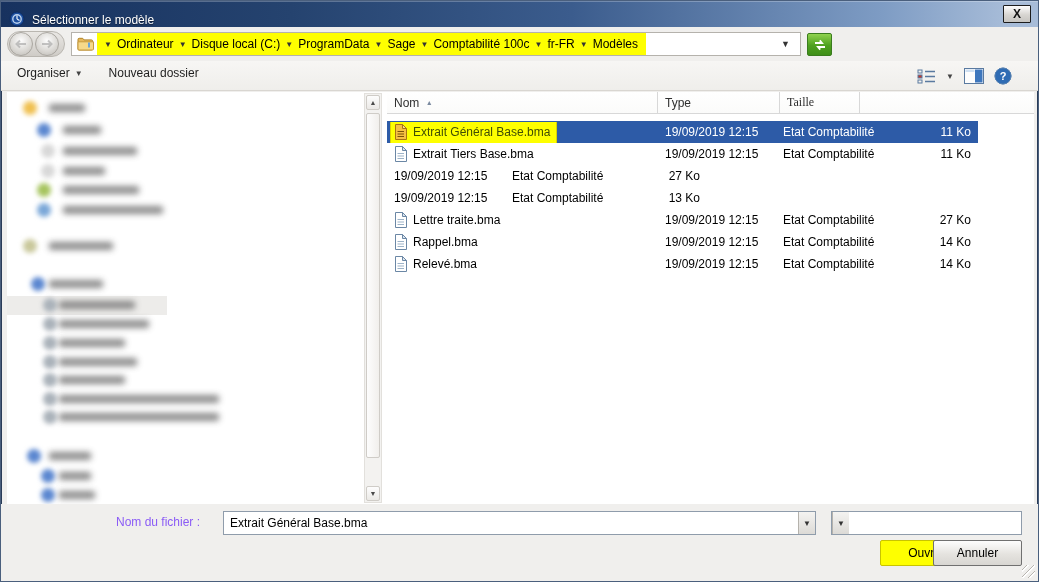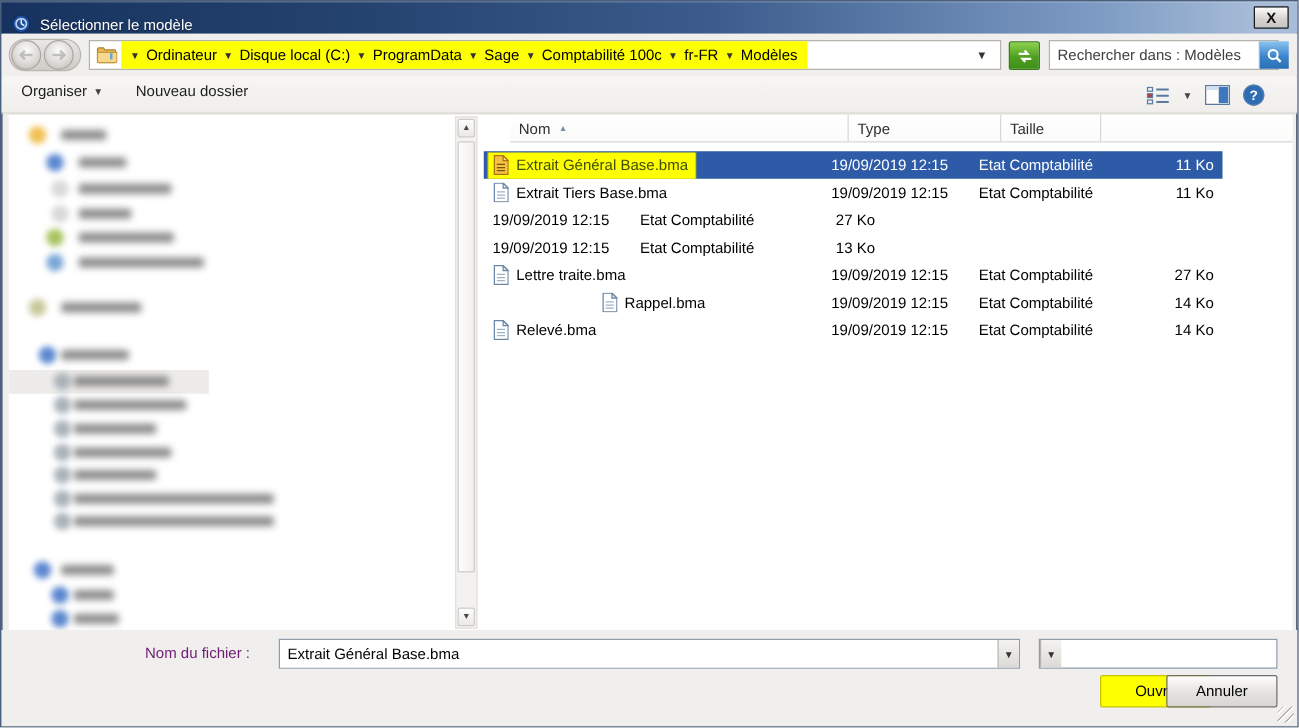--- a/index.html
+++ b/index.html
@@ -71,36 +71,36 @@
   .sb-hl { position:absolute; background:#edecea; }
   .sb-ic { position:absolute; border-radius:50%; filter:blur(2.5px); }
   .sb-bar { position:absolute; height:8px; border-radius:2px; background:#707070; filter:blur(3px); opacity:.8; }
   .vscroll { position:absolute; left:357px; top:1px; width:18px; height:410px; background:#f3f2f0; border:1px solid #e2e0dc; }
   .vs-btn { position:absolute; left:1px; width:14px; height:15px; background:linear-gradient(#fdfdfd,#ebe9e6);
     border:1px solid #cfccc7; border-radius:2px; display:flex; align-items:center; justify-content:center;
     font-size:7px; color:#4a4a4a; cursor:pointer; }
   .vs-thumb { position:absolute; left:1px; width:14px; background:linear-gradient(90deg,#fdfdfd,#f1efec);
     border:1px solid #cfccc7; border-radius:2px; cursor:grab; }
   .listpane { position:absolute; left:380px; top:0; right:0; height:414px; }
-  .list-header { display:flex; height:22px; border-bottom:1px solid #d8d8d8; background:linear-gradient(#ffffff,#fbfbfa);margin-left:21px; }
+  .list-header { display:flex; height:22px; border-bottom:1px solid #d8d8d8; background:linear-gradient(#ffffff,#fbfbfa); }
   .hcell { flex:none; display:flex; align-items:center; padding:0 7px; border-right:1px solid #d8d8d8;
     color:#2f2f2f; cursor:pointer; }
   .hcell.last { flex:1; border-right:none; }
   .sort-glyph { font-size:8px; color:#7a8aa0; margin-left:8px; }
   .list-body { margin-top:7px; }
   .row { display:flex; align-items:center; height:22px; width:591px; cursor:pointer; }
   .row.selected { background:#2d5ba7; color:#fff; }
   .cell { flex:none; padding:0 7px; white-space:nowrap; overflow:hidden; }
   .c-name { display:flex; align-items:center; gap:6px; }
   .c-size { text-align:right; }
   .annotate { background:#feff00; color:#3f4d05; padding:2px 6px 3px 3px; margin-left:-3px;
     box-shadow:0 0 0 1px #d8d200; display:flex; align-items:center; gap:6px; }
   
   .footer { position:absolute; bottom:0; left:0; right:0; height:77px; background:#f0efed; }
-  .fn-label { position:absolute; left:115px; top:11px; color:#701a75; }
+  .fn-label { position:absolute; left:115px; top:11px; color:#8b5cf6; }
   .combo { position:absolute; height:24px; background:#fff; border:1px solid #8f9cab; display:flex; align-items:stretch; }
   .combo input { flex:1; border:none; outline:none; padding:0 6px; font:12px "Liberation Sans", sans-serif; color:#000; }
   .combo .drop { flex:none; width:17px; background:linear-gradient(#f4f3f1,#dcdad6);
     border-left:1px solid #b5b2ac; display:flex; align-items:center; justify-content:center;
     font-size:8px; color:#333; cursor:pointer; }
   .combo-file { left:222px; top:7px; width:593px; }
   .combo-type { left:830px; top:7px; width:191px; }
   .combo-type .sel-text { flex:1; display:flex; align-items:center; padding:0 6px; color:#000; cursor:pointer; }
   .btn { position:absolute; top:36px; width:89px; height:26px; border-radius:2px;
     display:flex; align-items:center; justify-content:center; cursor:pointer; font-size:12px; color:#000; }
@@ -175,29 +175,20 @@
             <span class="lbl">Modèles</span>
           </span>
         </div>
       <div class="addr-spacer"></div>
       <div class="addr-drop">▼</div>
     </div>
     <div class="refresh-btn">
       <svg width="14" height="12" viewBox="0 0 14 12">
         <path d="M2 4 h7 l-2.2-2.6 M12 8 h-7 l2.2 2.6" stroke="#fff" stroke-width="1.8" fill="none"></path>
       </svg>
-    </div>
-    <div class="searchbox">
-      <input type="text" placeholder="Rechercher dans : Modèles" style="">
-      <div class="search-go">
-        <svg width="13" height="13" viewBox="0 0 13 13">
-          <circle cx="5.5" cy="5.5" r="3.6" fill="none" stroke="#fff" stroke-width="1.6"></circle>
-          <path d="M8.3 8.3 L11.5 11.5" stroke="#fff" stroke-width="1.8"></path>
-        </svg>
-      </div>
     </div>
   </div>
 
   <div class="cmdbar">
     <div class="tb-btn">
       <span>Organiser</span>
       <span class="caret">▼</span>
     </div>
     <div class="tb-btn">
       <span>Nouveau dossier</span>
@@ -282,21 +273,21 @@
 
     <div class="listpane">
       <div class="list-header">
           <div class="hcell" style="width: 271px;">
             <span>Nom</span>
             <span class="sort-glyph">▴</span>
           </div>
           <div class="hcell" style="width: 122px;">
             <span>Type</span>
           </div>
-          <div class="hcell" style="width: 80px;">
+          <div class="hcell" style="width: 80px; font-family: Liberation Serif, serif;">
             <span>Taille</span>
           </div>
           <div class="hcell last"></div>
         </div>
       <div class="list-body">
           <div class="row selected">
             <div class="cell c-name" style="width: 271px;">
               <span class="annotate">
                 <svg width="13" height="16" viewBox="0 0 13 16">
     <path d="M1.5 .5 H8.5 L12.5 4.5 V15.5 H1.5 Z" fill="#f6c044" stroke="#a87414"></path>
@@ -344,21 +335,21 @@
     <path d="M3.5 7.5 H10 M3.5 10 H10 M3.5 12.5 H10" stroke="#9db3c8" stroke-width="1"></path>
   </svg>
                 <span>Lettre traite.bma</span>
               </span>
             </div>
             <div class="cell" style="width: 118px;">19/09/2019 12:15</div>
             <div class="cell" style="width: 122px;">Etat Comptabilité</div>
             <div class="cell c-size" style="width: 80px;">27 Ko</div>
           </div>
           <div class="row">
-            <div class="cell c-name" style="width: 271px; justify-content: center;">
+            <div class="cell c-name" style="width: 271px;">
               <span class="c-name">
                 <svg width="13" height="16" viewBox="0 0 13 16">
     <path d="M1.5 .5 H8.5 L12.5 4.5 V15.5 H1.5 Z" fill="#ffffff" stroke="#6b87a5"></path>
     <path d="M8.5 .5 V4.5 H12.5 Z" fill="#dce6f0" stroke="#6b87a5"></path>
     <path d="M3.5 7.5 H10 M3.5 10 H10 M3.5 12.5 H10" stroke="#9db3c8" stroke-width="1"></path>
   </svg>
                 <span>Rappel.bma</span>
               </span>
             </div>
             <div class="cell" style="width: 118px;">19/09/2019 12:15</div>

